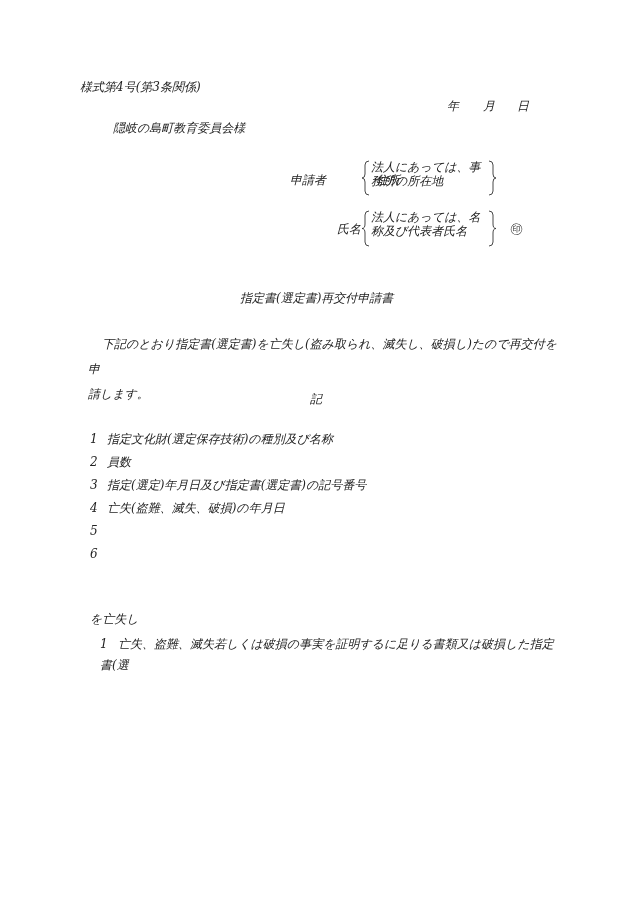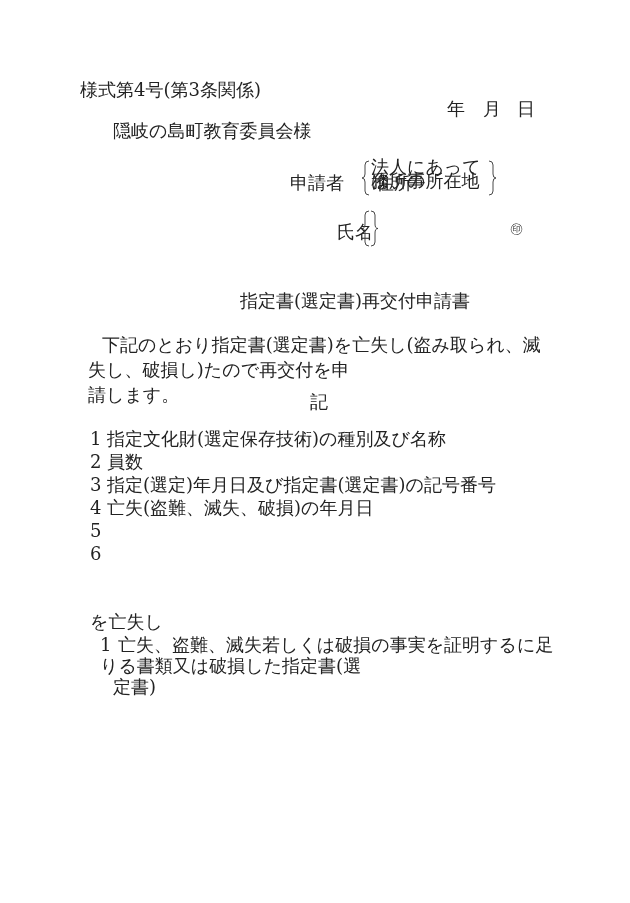--- a/index.html
+++ b/index.html
@@ -11,21 +11,21 @@
       width: 630px;
       height: 903px;
       position: relative;
       overflow: hidden;
       font-family: "DejaVu Serif", "Liberation Serif", serif;
       color: #222222;
       font-size: 12px;
       line-height: 1;
     }
     .abs { position: absolute; white-space: nowrap; }
-    .t { font-size: 18px; letter-spacing: 0px; }
+    .t { font-size: 12px; letter-spacing: 0px; font-style: italic; }
 
     .form-number { left: 80px; top: 81px; }
     .date-year { left: 447px; top: 100px; }
     .date-month { left: 483px; top: 100px; }
     .date-day { left: 517px; top: 100px; }
     .addressee { left: 113px; top: 122px; }
 
     .applicant-label { left: 290px; top: 174px; }
     .address-label { left: 337px; top: 174px; margin-left: 39px; }
     .name-label { left: 337px; top: 223px; }
@@ -109,20 +109,24 @@
 </div>
 
 <div class="abs t name-label">氏名</div>
 
 <div class="bracket-group name-group t">
   <div class="brace">
     <svg width="8" height="37" viewBox="0 0 8 37">
         <path d="M7 1 Q3 1 3 5 L3 14 Q3 18.5 0 18.5 Q3 18.5 3 23 L3 32 Q3 36 7 36" fill="none" stroke="#333" stroke-width="0.9"></path>
       </svg>
   </div>
+  <div class="brace-lines">
+    <span>法人にあっては、名</span>
+    <span>称及び代表者氏名</span>
+  </div>
   <div class="brace">
     <svg width="8" height="37" viewBox="0 0 8 37">
         <path d="M1 1 Q5 1 5 5 L5 14 Q5 18.5 8 18.5 Q5 18.5 5 23 L5 32 Q5 36 1 36" fill="none" stroke="#333" stroke-width="0.9"></path>
       </svg>
   </div>
 </div>
 
 <div class="abs seal">㊞</div>
 
 <div class="abs t doc-title">指定書(選定書)再交付申請書</div>
@@ -156,14 +160,13 @@
     </li>
   <li>
       <span class="item-num">6</span>
     </li>
 </ul>
 
 <div class="abs t attach-heading">を亡失し</div>
 
 <div class="abs t attach-item">
   <span class="num">1</span><span>亡失、盗難、滅失若しくは破損の事実を証明するに足りる書類又は破損した指定書(選</span>
-  <span class="cont">定書)</span>
 </div>
 
 </body></html>

